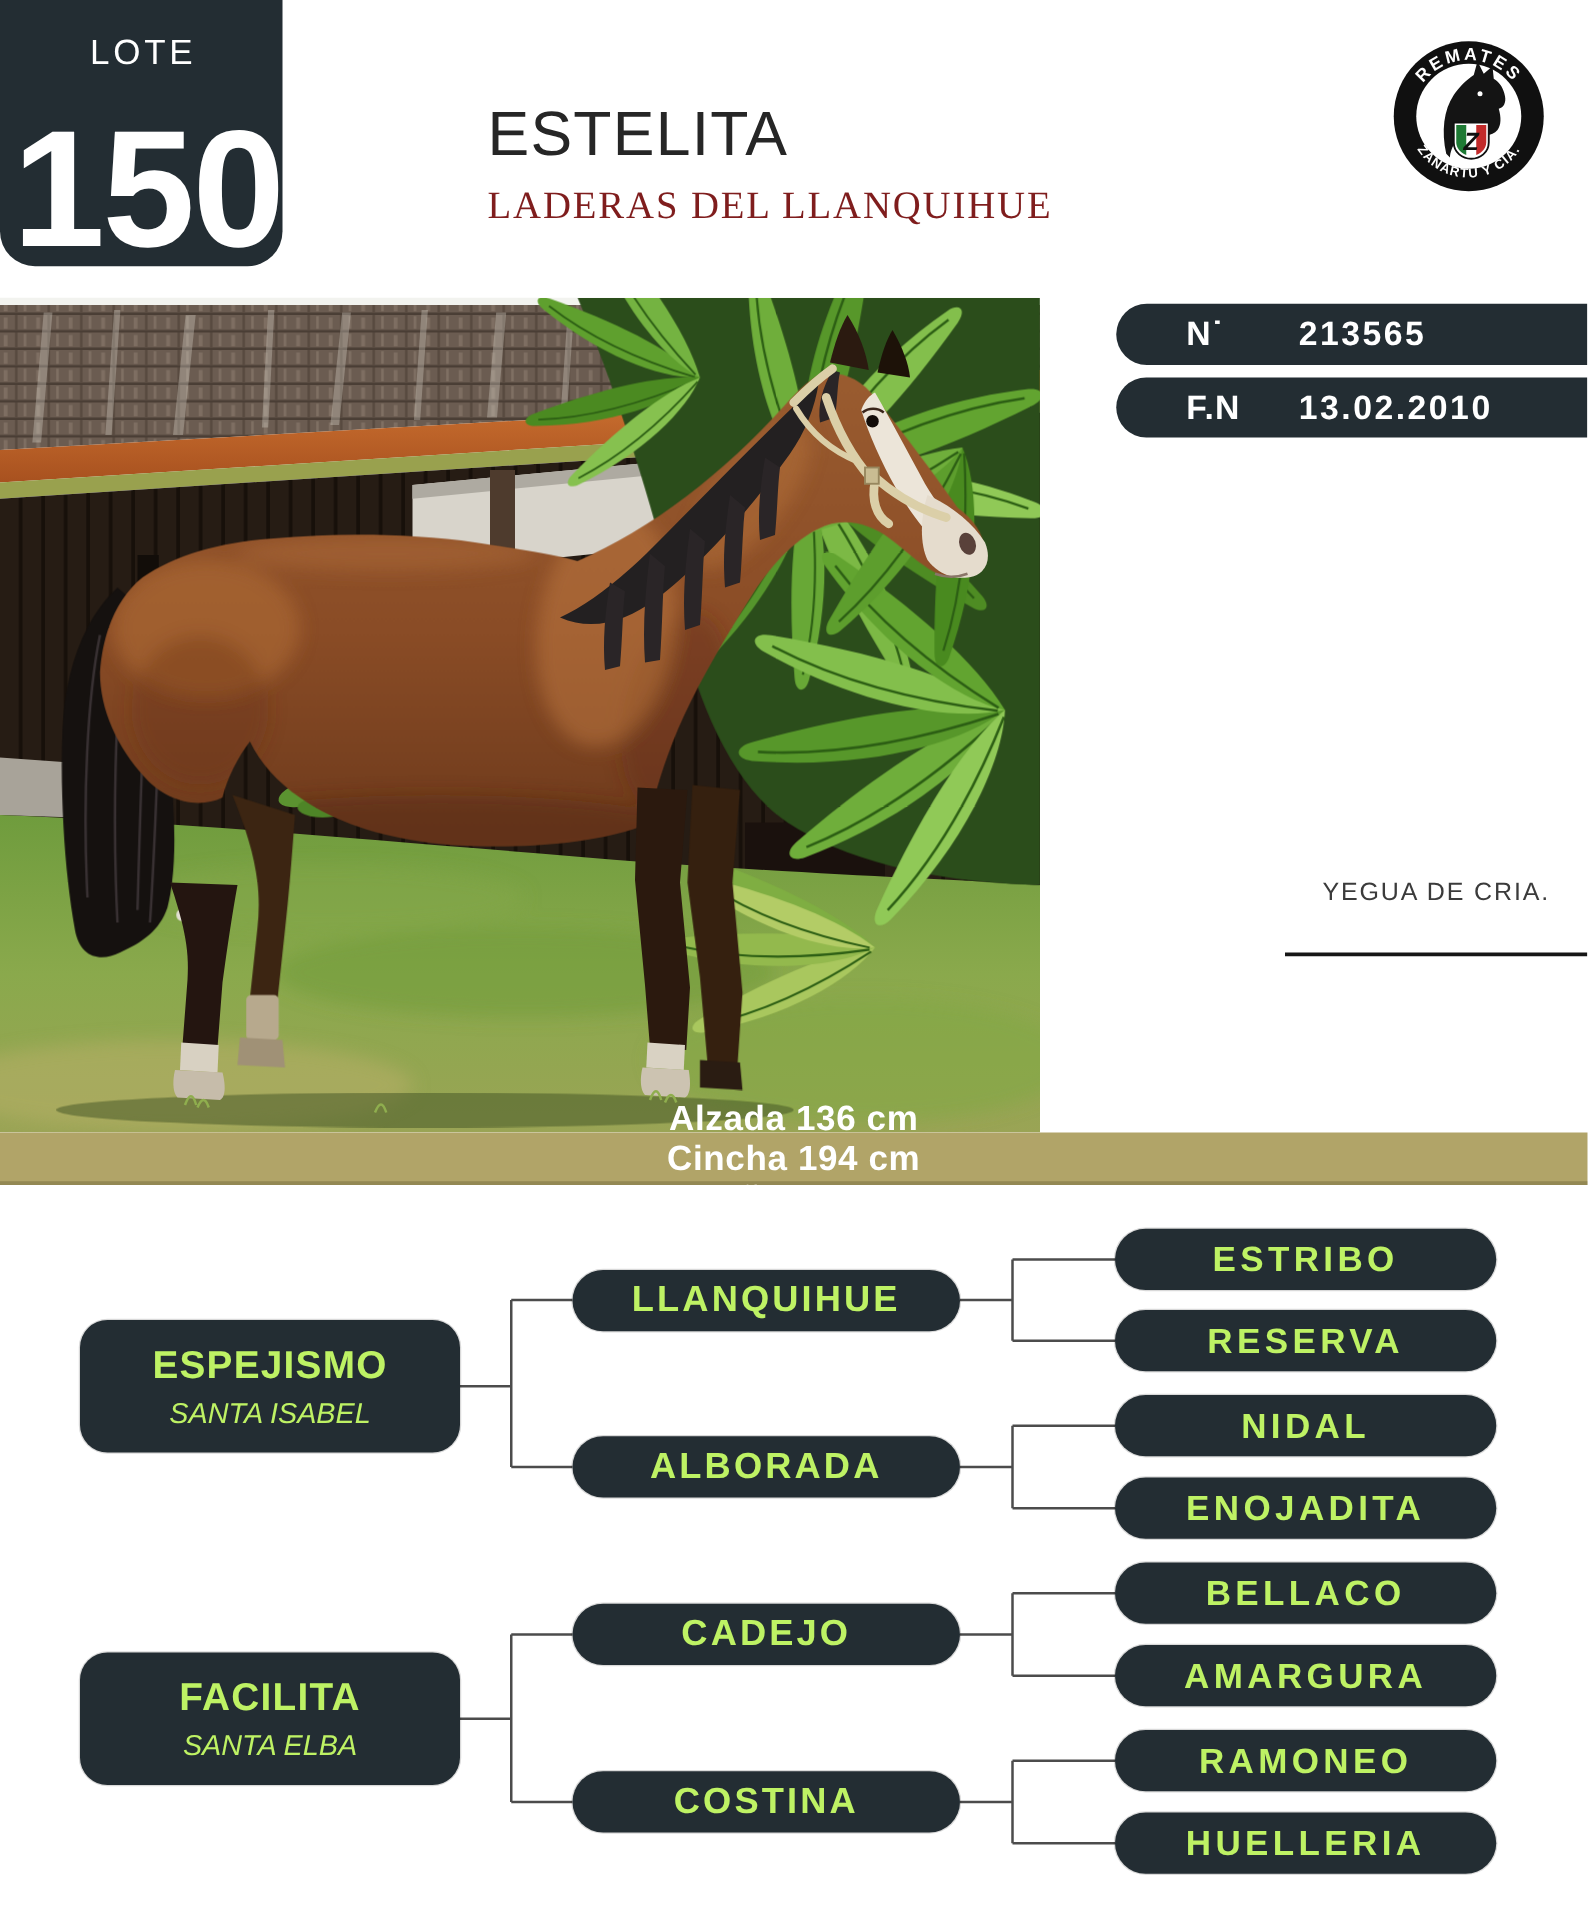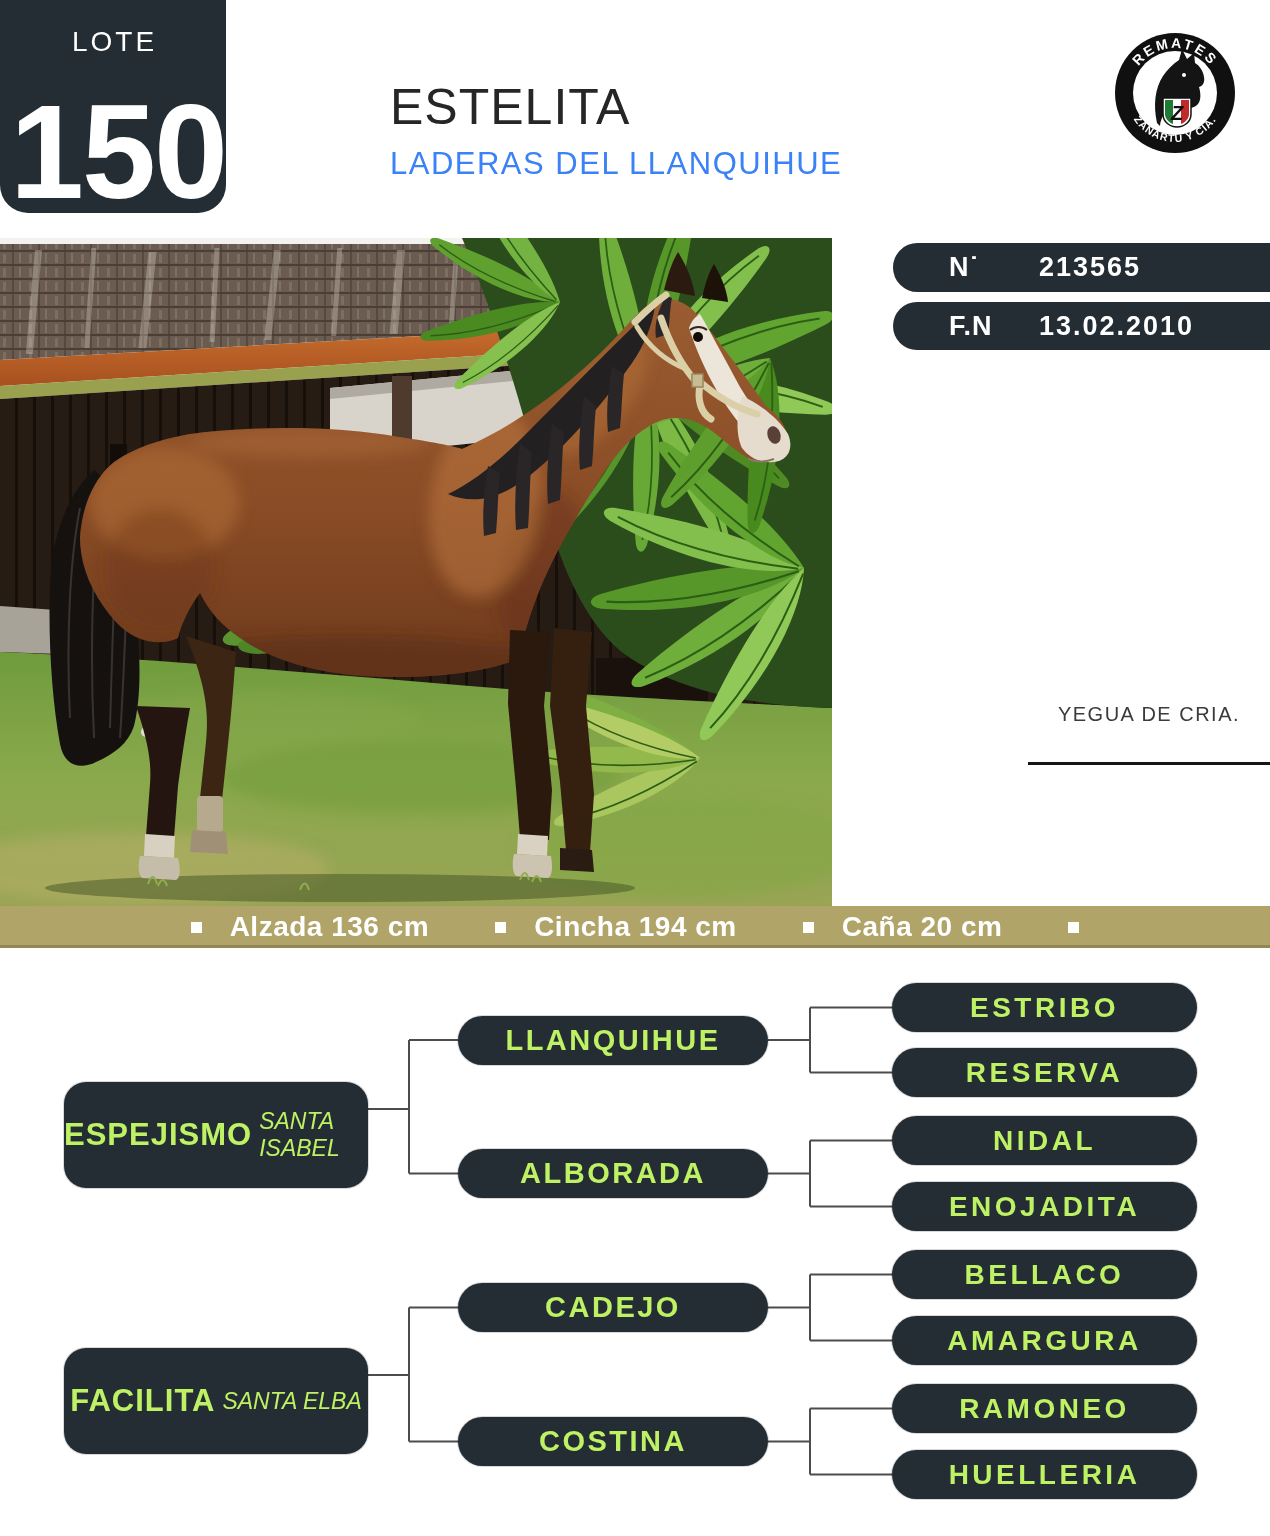--- a/index.html
+++ b/index.html
@@ -7,50 +7,50 @@
         font-family:"Liberation Sans", sans-serif;}
   
   .lot-badge{position:absolute;left:0;top:0;width:226px;height:213px;background:#232d33;
              border-radius:0 0 28px 28px;color:#fff;}
   .lot-label{position:absolute;left:72px;top:26px;font-size:28px;letter-spacing:3px;}
   .lot-number{position:absolute;left:0;top:62px;width:100%;text-align:right;
               font-size:133px;font-weight:bold;line-height:1;letter-spacing:-2px;margin-top:24px;}
   
   .horse-name{position:absolute;left:390px;top:78px;font-size:50px;font-weight:normal;
               color:#262626;letter-spacing:1px;}
-  .stud-name{position:absolute;left:390px;top:146px;font-size:31px;color:#3b82f6;letter-spacing:1.5px;}
+  .stud-name{position:absolute;left:390px;top:146px;font-size:31px;color:#7f1d1d;letter-spacing:1.5px;font-family:Liberation Serif, serif;}
   .logo{position:absolute;left:1112px;top:30px;width:126px;height:126px;}
   
   .reg-bar{position:absolute;left:893px;width:377px;background:#232d33;color:#fff;
            display:flex;align-items:center;font-weight:bold;font-size:27px;}
   .reg-bar.n{top:243px;height:49px;border-radius:26px 0 0 26px;}
   .reg-bar.fn{top:302px;height:48px;border-radius:25px 0 0 25px;}
   .reg-label{margin-left:56px;width:90px;letter-spacing:1px;}
   .reg-value{letter-spacing:2px;}
   
   .category{position:absolute;left:1028px;top:703px;width:242px;text-align:center;
             font-size:20px;color:#3b3b3b;letter-spacing:1.5px;}
   .category-line{position:absolute;left:1028px;top:762px;width:242px;height:3px;background:#161616;}
   
   .photo{position:absolute;left:0;top:238px;width:832px;height:668px;display:block;}
   
   .measure-bar{position:absolute;left:0;top:906px;width:1270px;height:42px;background:#b1a468;
                display:flex;align-items:center;justify-content:center;color:#fff;
-               box-shadow:inset 0 -3px 0 rgba(60,50,20,.25);}
+               box-shadow:inset 0 -3px 0 rgba(60,50,20,.25);flex-direction:column;}
   .m-item{font-size:28px;font-weight:bold;letter-spacing:0.5px;}
   .sq{width:11px;height:11px;background:#fff;display:inline-block;}
   .sq.mid{margin:0 28px 0 66px;}
   .sq.first{margin:0 28px 0 0;}
   .sq.last{margin:0 0 0 66px;}
   .m-item{margin:0;}
   
   .connectors{position:absolute;left:0;top:0;width:1270px;height:1536px;pointer-events:none;}
   .pbox{position:absolute;background:#232d33;color:#bef264;display:flex;align-items:center;
         justify-content:center;box-shadow:0 0 0 1px rgba(0,0,0,.15);}
-  .g1{left:64px;width:304px;height:106px;border-radius:22px;flex-direction:row;gap:7px;margin-top:26px;}
+  .g1{left:64px;width:304px;height:106px;border-radius:22px;flex-direction:column;gap:7px;}
   .g1 .name{font-size:31px;font-weight:bold;letter-spacing:1px;}
   .g1 .sub{font-size:23px;font-style:italic;}
   .g2{left:458px;width:310px;height:49px;border-radius:25px;font-size:29px;font-weight:bold;
       letter-spacing:2.5px;}
   .g3{left:892px;width:305px;height:49px;border-radius:25px;font-size:28px;font-weight:bold;
       letter-spacing:3.5px;}
 </style>
 </head>
 <body>
 

